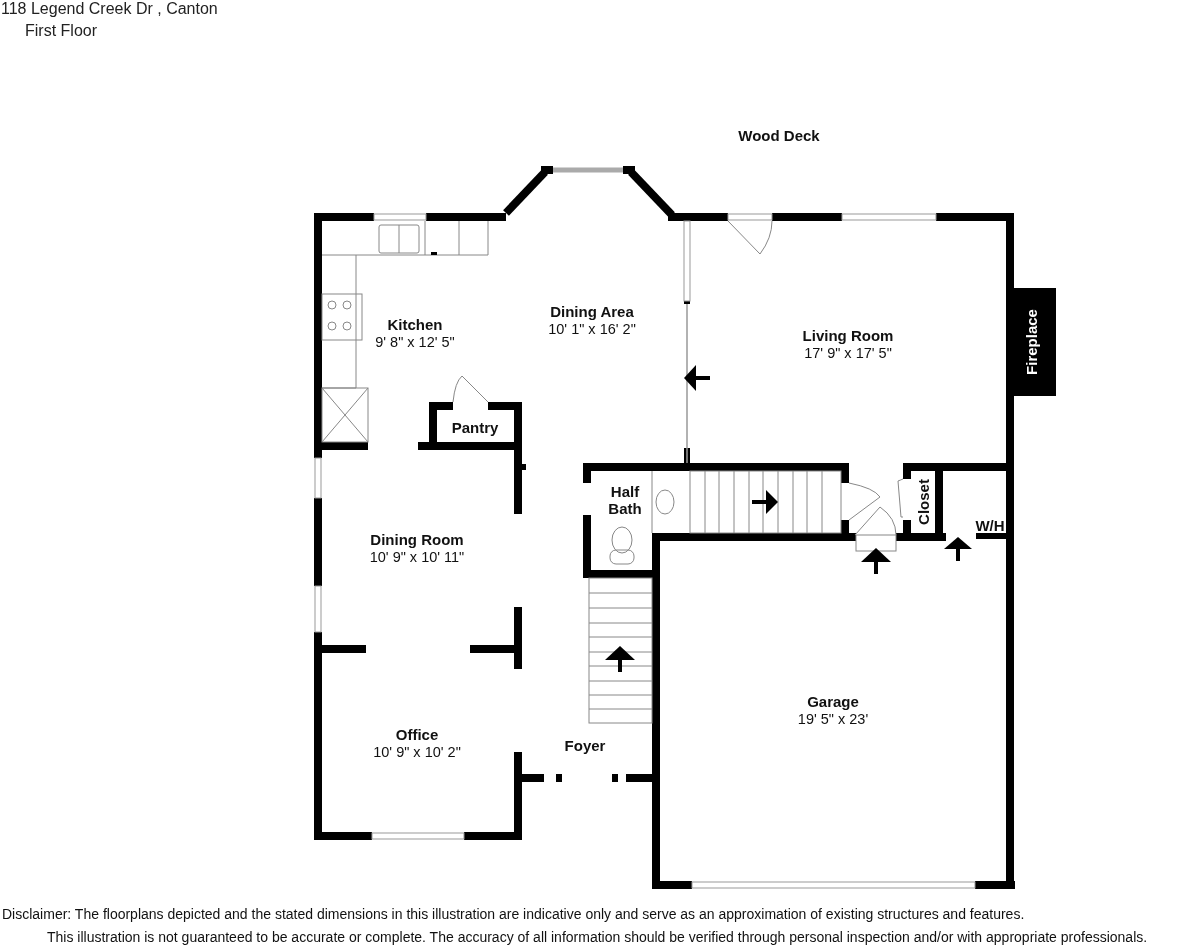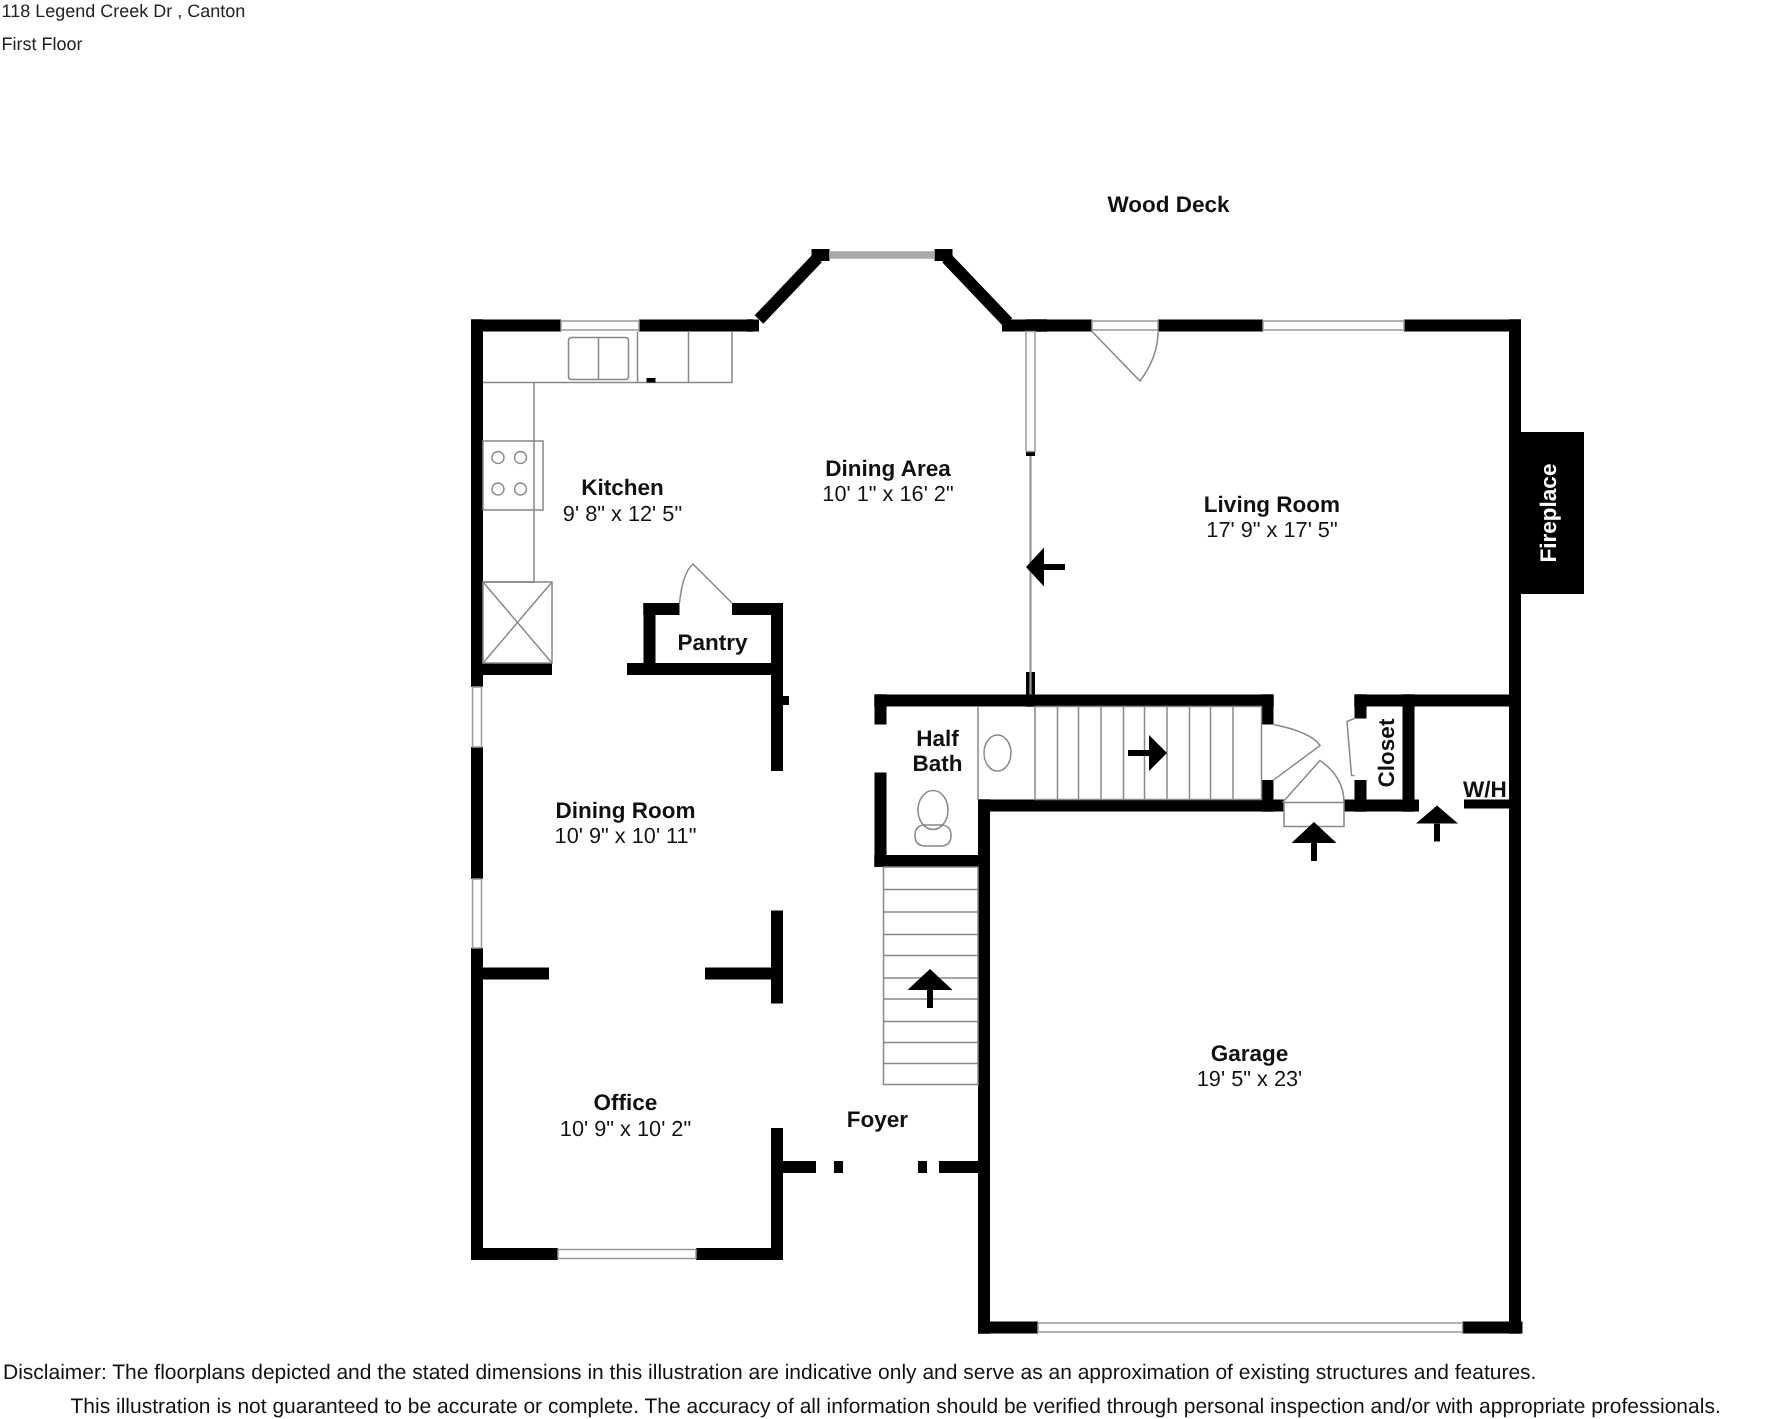--- a/index.html
+++ b/index.html
@@ -1,30 +1,30 @@
 <!DOCTYPE html>
 <html><head>
 <meta charset="utf-8">
 <style>
   html, body { margin:0; padding:0; background:#ffffff; }
   body { width:1188px; height:946px; position:relative; overflow:hidden; font-family:"Liberation Sans", sans-serif; color:#000; }
-  .hdr { position:absolute; left:1px; font-size:12px; color:#222; }
+  .hdr { position:absolute; left:1px; font-size:16px; color:#222; }
   .disc { position:absolute; left:2px; font-size:14px; color:#111; white-space:nowrap; }
   svg { position:absolute; left:0; top:0; }
   .rn { font-family:"Liberation Sans", sans-serif; font-weight:bold; font-size:15px; fill:#111; }
   .rd { font-family:"Liberation Sans", sans-serif; font-size:14.5px; fill:#111; }
   .wl { fill:#000; }
   .thin { stroke:#888; stroke-width:1; fill:none; }
   .win { fill:#fff; stroke:#999; stroke-width:1; }
 </style>
 </head>
 <body>
 
 <div class="hdr" style="top:0px;">118 Legend Creek Dr , Canton</div>
-<div class="hdr" style="top:22px;">First Floor</div>
+<div class="hdr" style="top:22px;margin-left:24px;">First Floor</div>
 
 <svg width="1188" height="946" viewBox="0 0 1188 946">
 
   <g>
 
     <rect class="wl" x="314" y="213" width="60" height="8"></rect>
     <rect class="wl" x="426" y="213" width="76" height="8"></rect>
 
     <polygon class="wl" points="498,213 506,213 506,221 498,221"></polygon>
     <rect class="wl" x="541" y="166" width="12" height="8"></rect>

